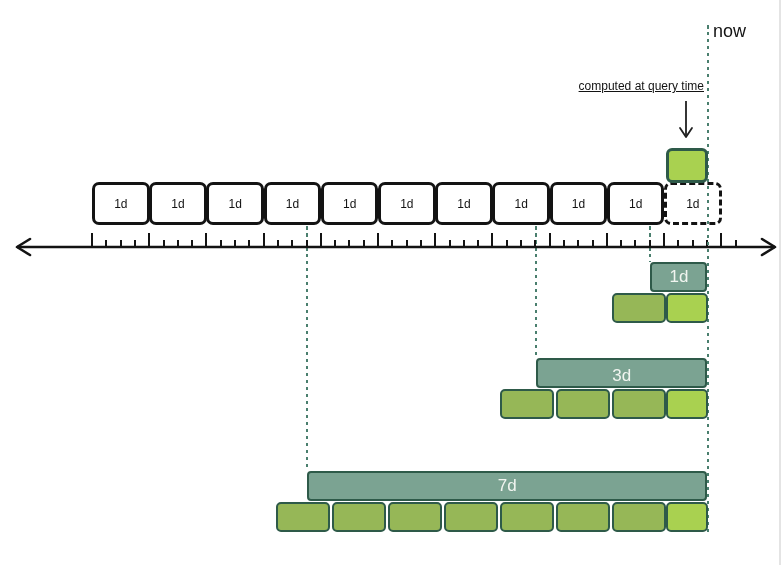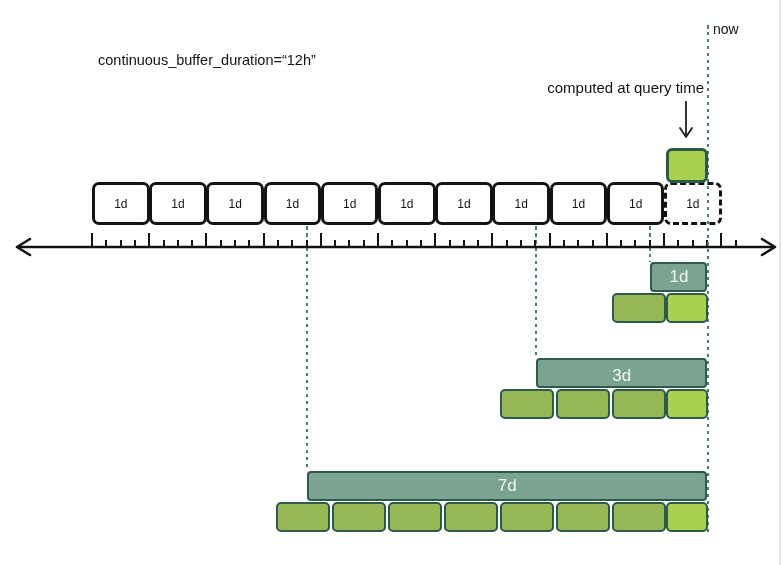--- a/index.html
+++ b/index.html
@@ -2,22 +2,22 @@
 <html style="--teal: #7ba392; --dark: #2e5a49; --olive: #96b757; --light: #a9d150; --guide: #4a7f6e; --ink: #131313; --barText: #f1f5f0; --edge: #e4e4e4;"><head>
 <meta charset="utf-8">
 <style>
   html,body{margin:0;padding:0;background:#fff;}
   .canvas{
     position:relative;width:783px;height:565px;background:#fff;overflow:hidden;
     font-family:"Liberation Sans","DejaVu Sans",sans-serif;color:var(--ink);
   }
   .edge-line{position:absolute;top:0;right:2px;width:2px;height:565px;background:var(--edge);}
   .config-label{position:absolute;left:98px;top:52px;font-size:14.5px;color:var(--ink);white-space:pre;}
-  .now-label{position:absolute;left:713px;top:21px;font-size:14px;color:var(--ink);}
-  .annotation{position:absolute;right:79px;top:79px;font-size:15px;color:var(--ink);white-space:nowrap;}
+  .now-label{position:absolute;left:713px;top:21px;font-size:18px;color:var(--ink);}
+  .annotation{position:absolute;right:79px;top:79px;font-size:12px;color:var(--ink);white-space:nowrap;text-decoration:underline;}
   .guide{
     position:absolute;width:2px;z-index:1;
     background-image:repeating-linear-gradient(to bottom,var(--guide) 0 3.5px,transparent 3.5px 7px);
   }
   .now-line{z-index:3;}
   .day-box{
     position:absolute;box-sizing:border-box;background:#fff;border:3px solid var(--ink);
     border-radius:7px;display:flex;align-items:center;justify-content:center;
     font-size:12px;color:var(--ink);z-index:2;
   }
@@ -39,21 +39,20 @@
     border-radius:5px;background:var(--olive);z-index:4;
   }
   .blk.light{background:var(--light);}
 </style>
 </head>
 <body>
 
 <div class="canvas">
   <div class="edge-line"></div>
 
-  <div class="config-label">continuous_buffer_duration=“12h”</div>
   <div class="now-label">now</div>
   <div class="annotation">computed at query time</div>
 
   <div id="guides">
       <div class="guide now-line" style="left: 706.5px; top: 25px; height: 511px;"></div>
       <div class="guide" style="left: 649.3px; top: 226px; height: 36px;"></div>
       <div class="guide" style="left: 534.9px; top: 226px; height: 132px;"></div>
       <div class="guide" style="left: 306.1px; top: 226px; height: 245px;"></div>
     </div>
   <div id="boxes">

